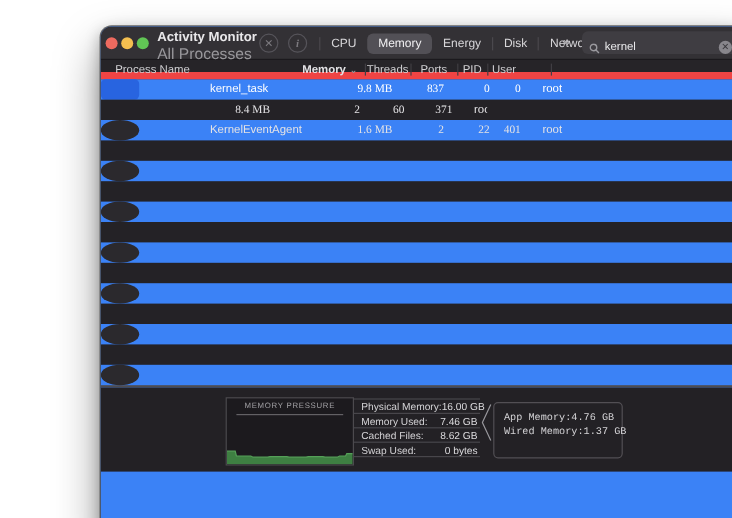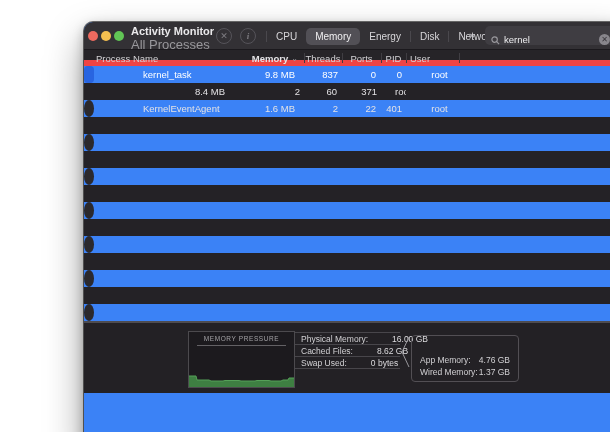--- a/index.html
+++ b/index.html
@@ -65,59 +65,59 @@
   .th.name { padding-left:12px; }
   .th.right { justify-content:flex-end; padding-right:6px; font-weight:bold; color:#e4e3e6; }
   .th.center { justify-content:center; }
   .th.user { padding-left:4px; }
   .th.divided::before {
     content:""; position:absolute; left:0; top:3px; width:1px; height:10px; background:#403e43;
   }
   .sort-chevron { font-size:8px; color:#9a999e; margin-left:3px; font-weight:normal; }
   .rows { position:relative; }
   .row { height:17px; font-size:9.5px; color:#e3e2e5; }
-  .row.light { background:#2b292d; }
+  .row.light { background:#2b292d;padding-left:32px; }
   .row.dark  { background:#242226; }
   .row.selected {
     background:#2864e0; color:#ffffff; border-radius:4px;
   }
   .cell { overflow:hidden; white-space:nowrap; }
   .cell.name { padding-left:59px; }
-  .cell.num { text-align:right; }
+  .cell.num { text-align:right;font-family:Liberation Serif, serif; }
   .cell.memory { padding-right:9px; }
   .cell.threads { padding-right:4px; }
   .cell.ports { padding-right:5px; }
   .cell.pid { padding-right:4px; }
-  .cell.user { padding-left:14px;text-align:center; }
+  .cell.user { padding-left:14px; }
   
   .footer-divider { height:2px; background:#4e4c50; }
   .footer { position:relative; height:70px; background:#232125; }
   .pressure-box {
     position:absolute; left:104px; top:8px; width:107px; height:57px;
     border:1px solid #4c4a4e; background:#1c1a1e; overflow:hidden;
   }
   .pressure-label {
     font-size:6.5px; letter-spacing:.6px; color:#a3a2a6; text-align:center; margin-top:3px;
   }
   .pressure-rule { height:1px; background:#636165; margin:3px 8px 0; }
   .pressure-chart { position:absolute; left:0; bottom:0; width:105px; height:40px; display:block; }
   .stats-left {
     position:absolute; left:211px; top:9px; width:105px;
     border-top:1px solid #48464b;
   }
   .stat-row {
     height:12px; display:flex; justify-content:space-between; align-items:center;
     border-bottom:1px solid #48464b; font-size:8.5px; color:#d2d1d4;
-    padding:0 2px 0 6px; white-space:nowrap;gap:24px;
+    padding:0 2px 0 6px; white-space:nowrap;
   }
   .stat-row .val { color:#dcdbde; }
   .brace { position:absolute; left:317px; top:13px; }
   .stats-right {
     position:absolute; left:327px; top:12px; width:108px; height:47px;
-    border:1px solid #524f54; border-radius:4px; padding:18px 8px 0;
+    border:1px solid #524f54; border-radius:4px; padding:6px 8px 0;font-family:Liberation Mono, monospace;
   }
   .stat-row2 {
     height:12px; display:flex; justify-content:space-between; align-items:center;
     font-size:8.5px; color:#d2d1d4; white-space:nowrap;
   }
 </style>
 </head>
 <body>
 
 <div class="window">
@@ -230,20 +230,24 @@
         <polyline fill="none" stroke="#55a058" stroke-width="1" points="0,29 7,29 8,33 20,33 22,34 34,34 36,33.5 50,33.5 52,34 66,34 68,33.5 80,33.5 82,34 92,34 94,33 99,33 100,31 105,31"></polyline>
       </svg>
     </div>
 
     <div class="stats-left" id="stats-left">
         <div class="stat-row">
           <span>Physical Memory:</span>
           <span class="val">16.00 GB</span>
         </div>
         <div class="stat-row">
+          <span>Memory Used:</span>
+          <span class="val">7.46 GB</span>
+        </div>
+        <div class="stat-row">
           <span>Cached Files:</span>
           <span class="val">8.62 GB</span>
         </div>
         <div class="stat-row">
           <span>Swap Used:</span>
           <span class="val">0 bytes</span>
         </div>
       </div>
 
     <svg class="brace" width="9" height="32" viewBox="0 0 9 32">

